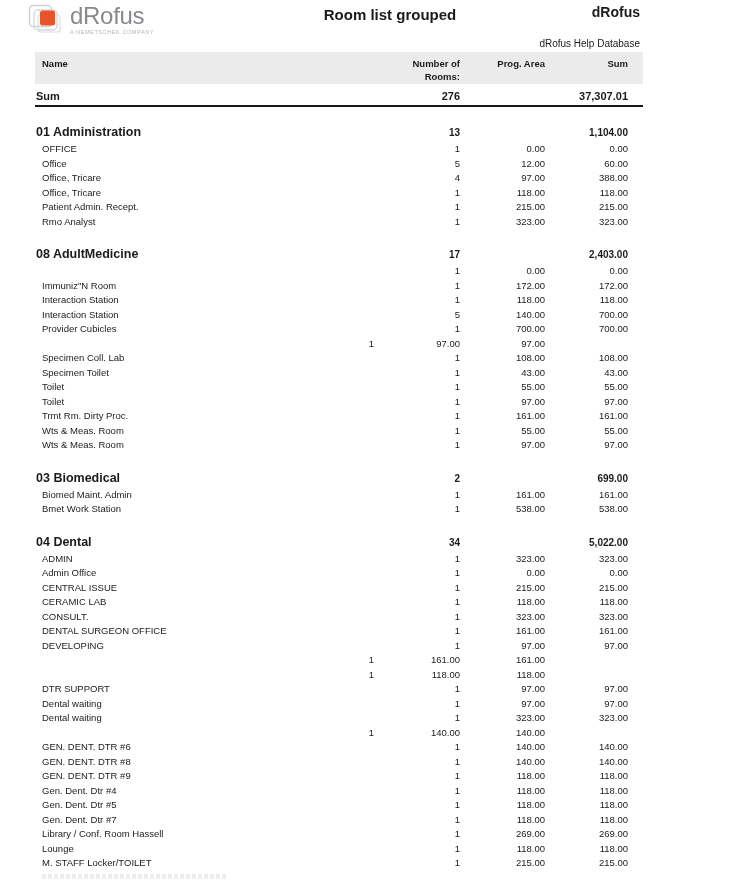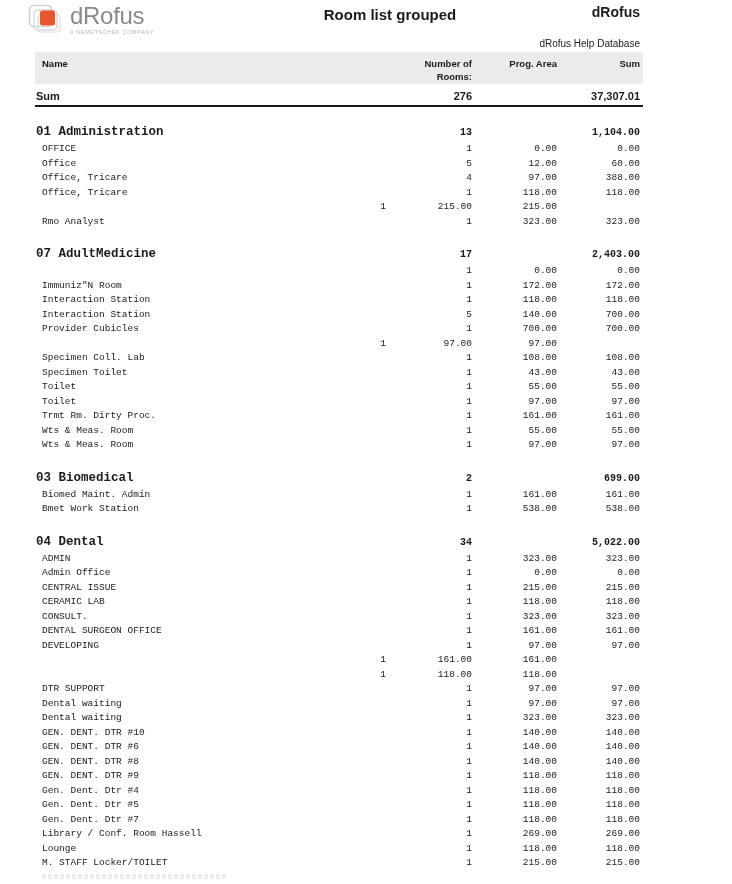--- a/index.html
+++ b/index.html
@@ -19,34 +19,34 @@
   .logo-brand { font-size:24px; font-weight:400; color:#87898c; line-height:23px; letter-spacing:-0.3px; }
   .logo-tagline { font-size:5.5px; letter-spacing:0.6px; color:#b4b6b8; margin-top:2px; }
   .doc-title { position:absolute; left:390px; top:6px; transform:translateX(-50%);
                font-size:15px; font-weight:700; white-space:nowrap; }
   .header-right { position:absolute; right:36px; top:5px; text-align:right; }
   .hr-title { font-size:14px; font-weight:700; line-height:15px; }
   .hr-sub { font-size:10px; margin-top:18px; color:#222; }
 
   
   .report-table { margin:0 33px 0 35px; }
-  .grid { display:grid; grid-template-columns:1fr 86px 85px 83px; padding-right:3px; }
+  .grid { display:grid; grid-template-columns:1fr 86px 85px 83px; padding-right:15px; }
   .c-name { text-align:left; overflow:hidden; white-space:nowrap; }
   .c-num  { text-align:right; }
 
   .thead { background:#ebebeb; height:32px; padding-top:5px;
            font-weight:700; font-size:9.5px; line-height:13px; }
   .thead .c-name { padding-left:7px; }
   .col-rooms { white-space:pre-line; }
 
   .sum-row { height:23px; padding-top:6px; font-weight:700; font-size:11px;
              border-bottom:2px solid #1a1a1a; }
   .sum-row .c-name { padding-left:1px; }
 
-  .group { margin-top:17px;font-family:Liberation Mono, monospace; }
+  .group { margin-top:17px; }
   .group-header { align-items:baseline; height:18px; }
   .group-header .c-name { padding-left:1px; font-weight:700; font-size:12.5px; line-height:17px; }
   .group-header .c-num  { font-weight:700; font-size:10px; }
   .data-row { height:14.5px; font-size:9.5px; line-height:14.5px; }
   .data-row .c-name { padding-left:7px; }
 
   
   .cutoff-remnant { position:absolute; left:42px; bottom:5px; width:186px; height:5px;
     background:repeating-linear-gradient(90deg,#ececec 0 4px, transparent 4px 6px);
     border-radius:1px; }
@@ -119,34 +119,35 @@
             <div class="c-num">97.00</div>
             <div class="c-num">388.00</div>
           </div>
           <div class="data-row grid">
             <div class="c-name">Office, Tricare</div>
             <div class="c-num">1</div>
             <div class="c-num">118.00</div>
             <div class="c-num">118.00</div>
           </div>
           <div class="data-row grid">
+            <div class="c-name">Patient Admin. Recept.</div>
             <div class="c-num">1</div>
             <div class="c-num">215.00</div>
             <div class="c-num">215.00</div>
           </div>
           <div class="data-row grid">
             <div class="c-name">Rmo Analyst</div>
             <div class="c-num">1</div>
             <div class="c-num">323.00</div>
             <div class="c-num">323.00</div>
           </div>
         </div>
         <div class="group">
           <div class="group-header grid">
-            <div class="c-name">07 AdultMedicine</div>
+            <div class="c-name">08 AdultMedicine</div>
             <div class="c-num">17</div>
             <div class="c-num"></div>
             <div class="c-num">2,403.00</div>
           </div>
           <div class="data-row grid">
             <div class="c-name"></div>
             <div class="c-num">1</div>
             <div class="c-num">0.00</div>
             <div class="c-num">0.00</div>
           </div>
@@ -313,21 +314,20 @@
             <div class="c-num">97.00</div>
             <div class="c-num">97.00</div>
           </div>
           <div class="data-row grid">
             <div class="c-name">Dental waiting</div>
             <div class="c-num">1</div>
             <div class="c-num">323.00</div>
             <div class="c-num">323.00</div>
           </div>
           <div class="data-row grid">
-            <div class="c-name">GEN. DENT. DTR #10</div>
             <div class="c-num">1</div>
             <div class="c-num">140.00</div>
             <div class="c-num">140.00</div>
           </div>
           <div class="data-row grid">
             <div class="c-name">GEN. DENT. DTR #6</div>
             <div class="c-num">1</div>
             <div class="c-num">140.00</div>
             <div class="c-num">140.00</div>
           </div>

